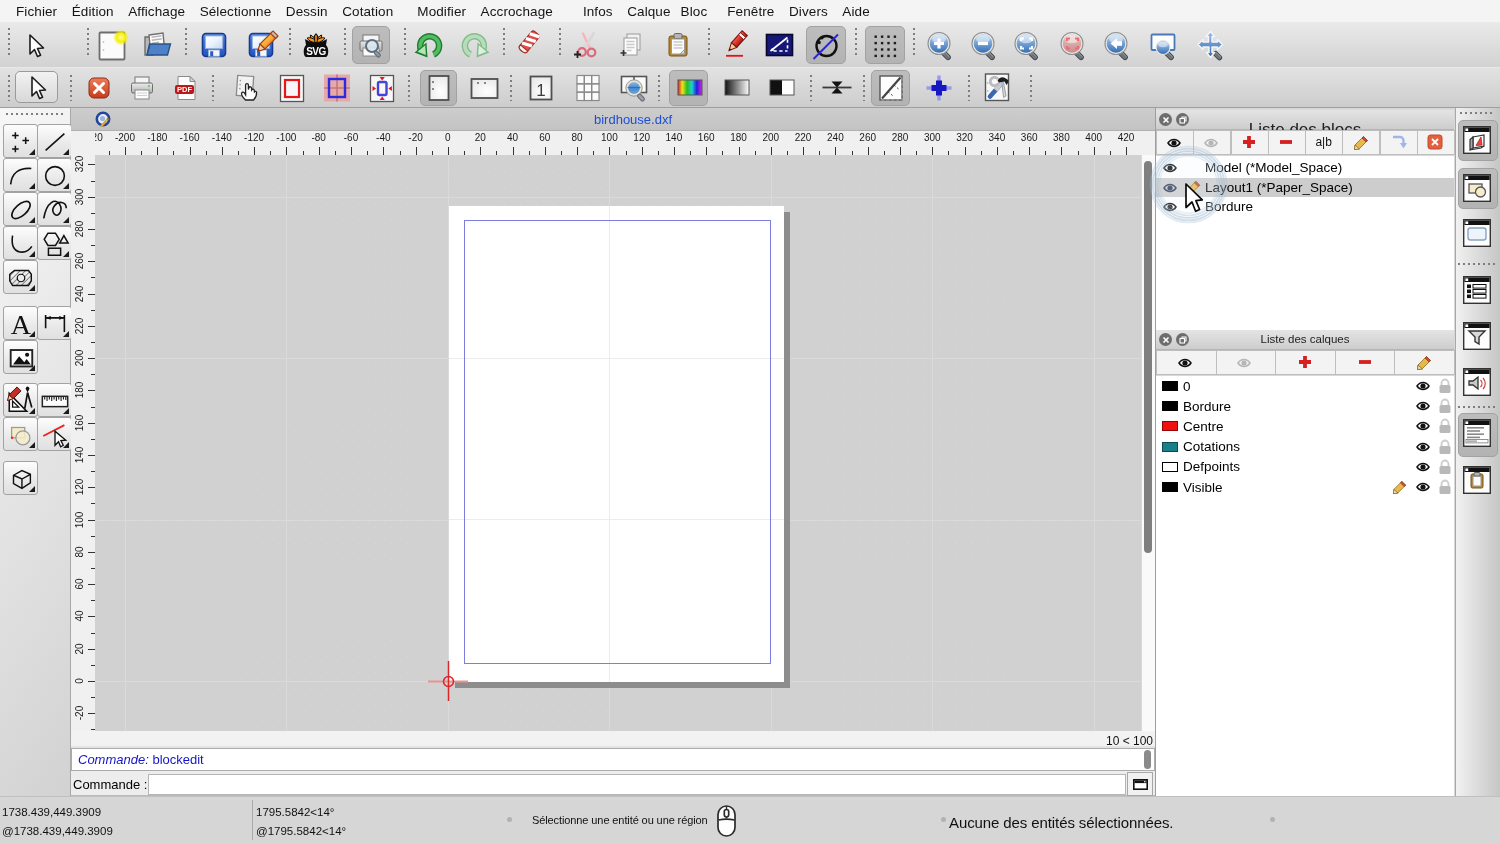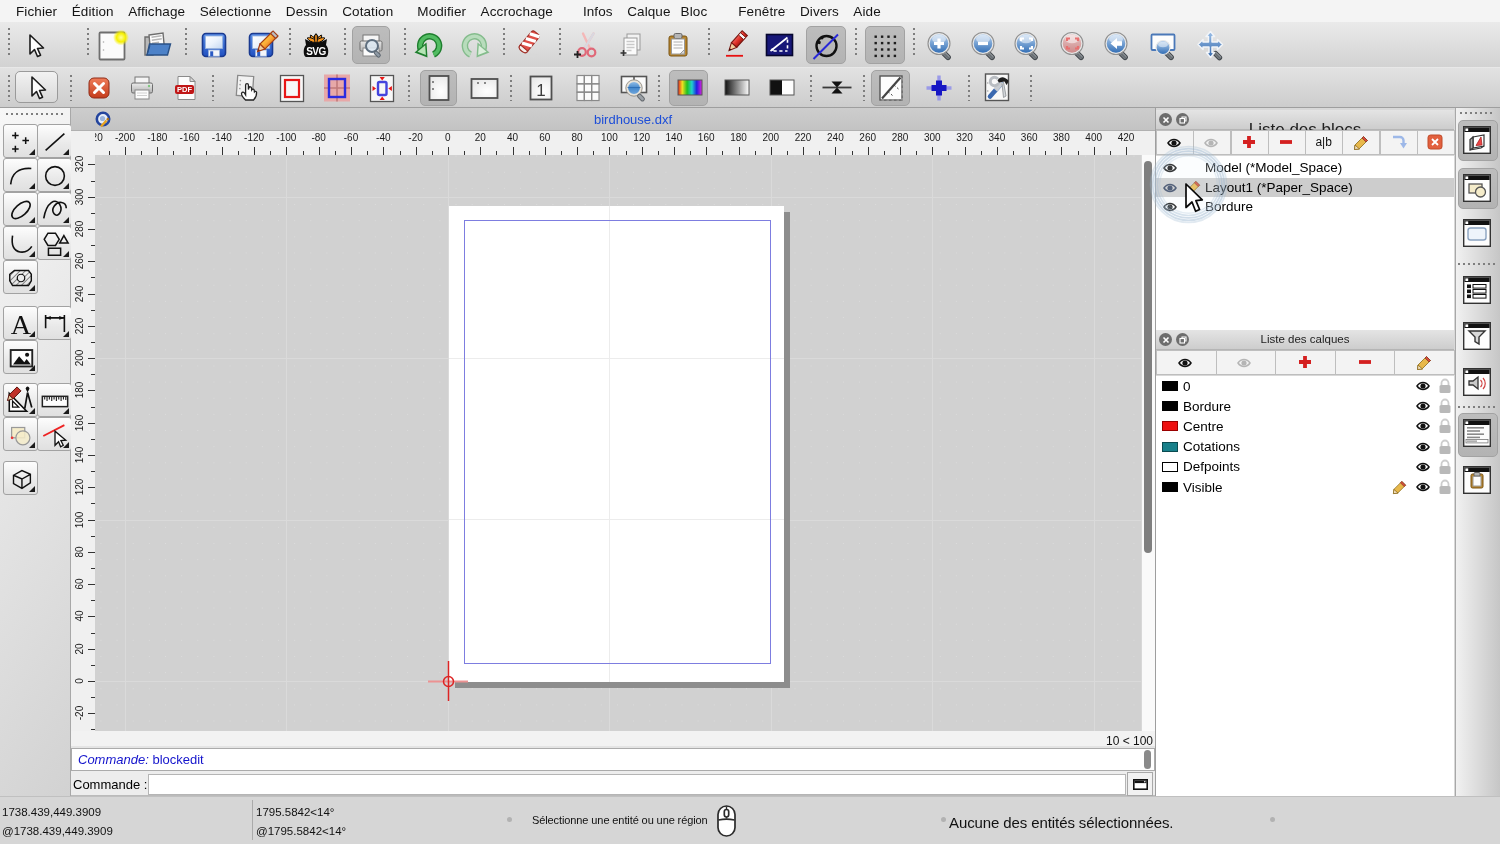--- a/index.html
+++ b/index.html
@@ -22,21 +22,21 @@
 <span style="margin-right:14.5px">Fichier</span>
 <span style="margin-right:14.5px">Édition</span>
 <span style="margin-right:14.5px">Affichage</span>
 <span style="margin-right:14.5px">Sélectionne</span>
 <span style="margin-right:14.5px">Dessin</span>
 <span style="margin-right:24px">Cotation</span>
 <span style="margin-right:14.5px">Modifier</span>
 <span style="margin-right:30px">Accrochage</span>
 <span style="margin-right:14.5px">Infos</span>
 <span style="margin-right:10px">Calque</span>
-<span style="margin-right:31px">Bloc</span>
+<span style="margin-right:20px">Bloc</span>
 <span style="margin-right:14.5px">Fenêtre</span>
 <span style="margin-right:14.5px">Divers</span>
 <span style="margin-right:14.5px">Aide</span>
 </div>
 <div class="ab" style="left:0;top:22px;width:1500px;height:45px;background:linear-gradient(#eaeaea,#d2d2d2)"></div>
 <div class="ab" style="left:0;top:67px;width:1500px;height:1px;background:#e8e8e8"></div>
 <div class="ab" style="left:0;top:68px;width:1500px;height:40px;background:linear-gradient(#e2e2e2,#cccccc)"></div>
 <div class="ab" style="left:0;top:107px;width:1500px;height:1px;background:#9e9e9e"></div>
 <div class="vsep" style="left:8px;top:28px;height:28px"></div>
 <svg class="tbi" style="left:19px;top:30px" width="32" height="32" viewBox="0 0 32 32">

